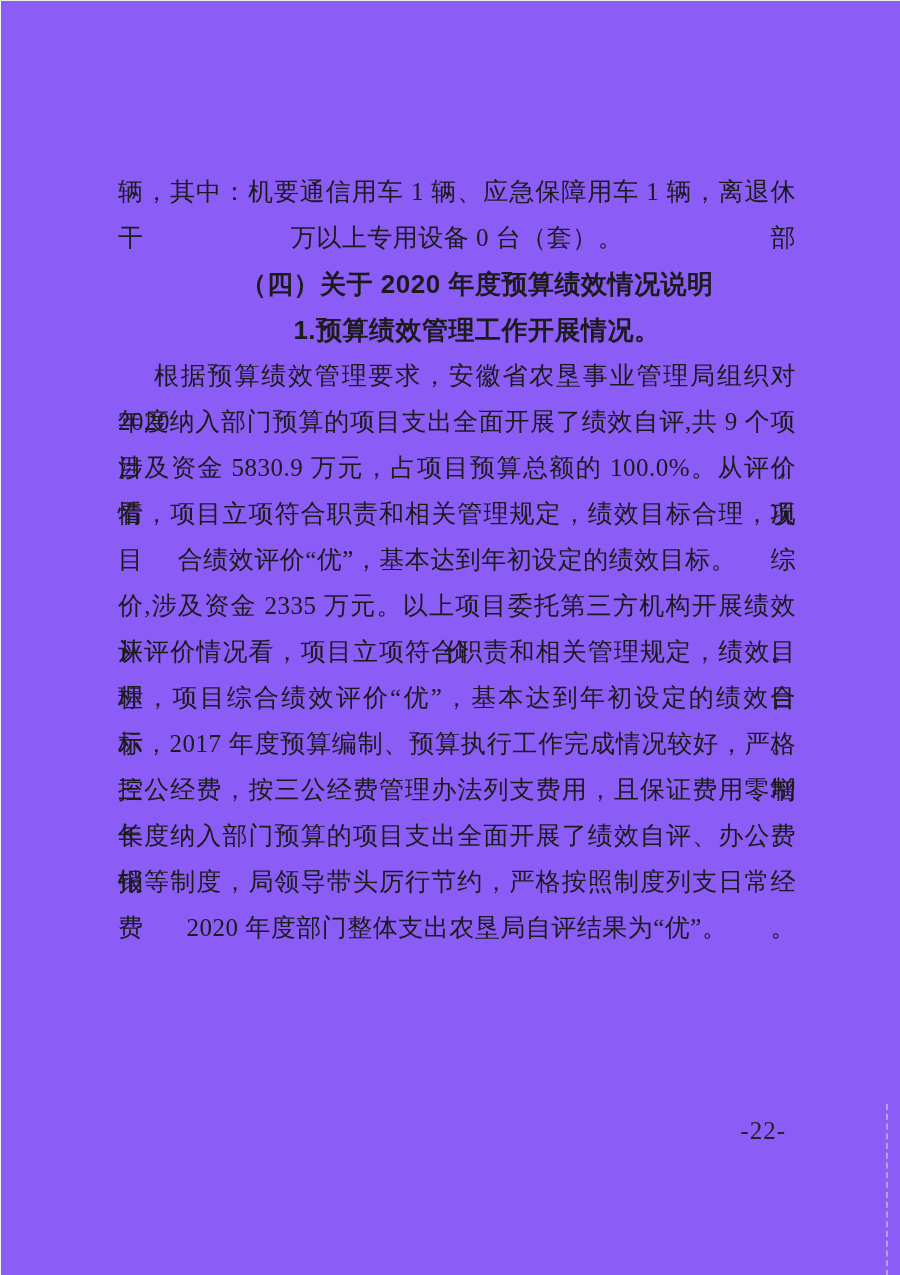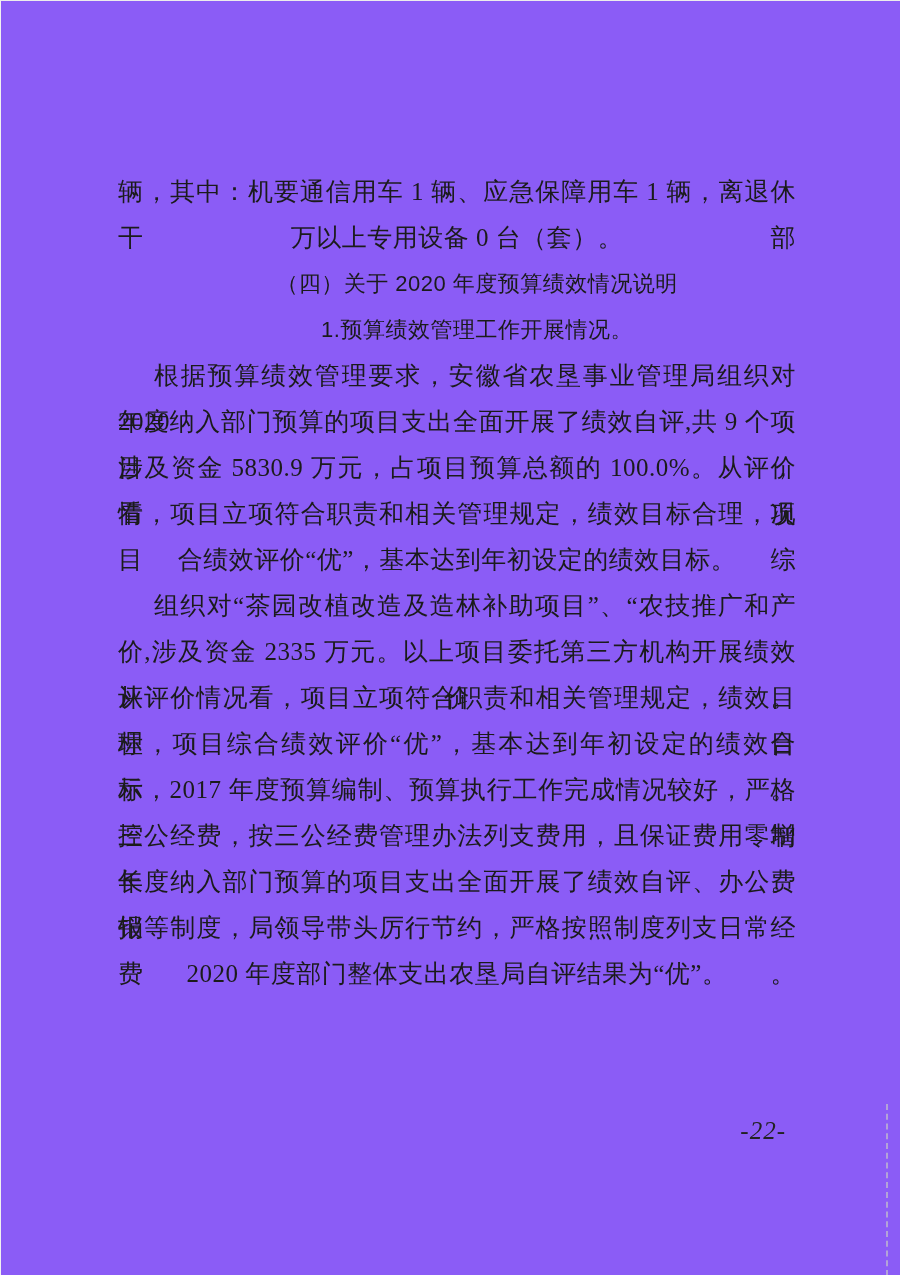--- a/index.html
+++ b/index.html
@@ -36,33 +36,32 @@
   .line.fill {
     white-space: normal;
     text-align: justify;
     text-align-last: justify;
   }
   .line.indent {
     text-indent: 36px;
   }
   .line.heading {
     font-family: "Liberation Sans", "DejaVu Sans", sans-serif;
-    font-weight: normal;
-    font-size: 22px;
+    font-weight: bold;
+    font-size: 26px;
     text-indent: 40px;
   }
   .page-number {
     position: absolute;
     top: 1116px;
     right: 115px;
     font-size: 25px;
     letter-spacing: 1px;
     font-family: "Liberation Serif", "DejaVu Serif", serif;
     color: #222;
-    font-style: italic;
   }
   .scan-edge-dashed-line {
     position: absolute;
     top: 1103px;
     right: 13px;
     height: 172px;
     width: 0;
     border-left: 2px dashed #c9c9c9;
     opacity: 0.65;
   }
@@ -75,21 +74,20 @@
   <div class="text-block">
       <div class="line fill">辆，其中：机要通信用车 1 辆、应急保障用车 1 辆，离退休干部</div>
       <div class="line">万以上专用设备 0 台（套）。</div>
       <div class="line heading indent">（四）关于 2020 年度预算绩效情况说明</div>
       <div class="line heading indent">1.预算绩效管理工作开展情况。</div>
       <div class="line indent fill">根据预算绩效管理要求，安徽省农垦事业管理局组织对 2020</div>
       <div class="line fill">年度纳入部门预算的项目支出全面开展了绩效自评,共 9 个项目，</div>
       <div class="line fill">涉及资金 5830.9 万元，占项目预算总额的 100.0%。从评价情况</div>
       <div class="line fill">看，项目立项符合职责和相关管理规定，绩效目标合理，项目综</div>
       <div class="line">合绩效评价“优”，基本达到年初设定的绩效目标。</div>
-      <div class="line indent fill">组织对“茶园改植改造及造林补助项目”、“农技推广和产</div>
       <div class="line fill">价,涉及资金 2335 万元。以上项目委托第三方机构开展绩效评价。</div>
       <div class="line fill">从评价情况看，项目立项符合职责和相关管理规定，绩效目标合</div>
       <div class="line fill">理，项目综合绩效评价“优”，基本达到年初设定的绩效目标。</div>
       <div class="line fill">示，2017 年度预算编制、预算执行工作完成情况较好，严格控制</div>
       <div class="line fill">三公经费，按三公经费管理办法列支费用，且保证费用零增长。</div>
       <div class="line fill">年度纳入部门预算的项目支出全面开展了绩效自评、办公费报</div>
       <div class="line fill">销等制度，局领导带头厉行节约，严格按照制度列支日常经费。</div>
       <div class="line">2020 年度部门整体支出农垦局自评结果为“优”。</div>
     </div>
 

